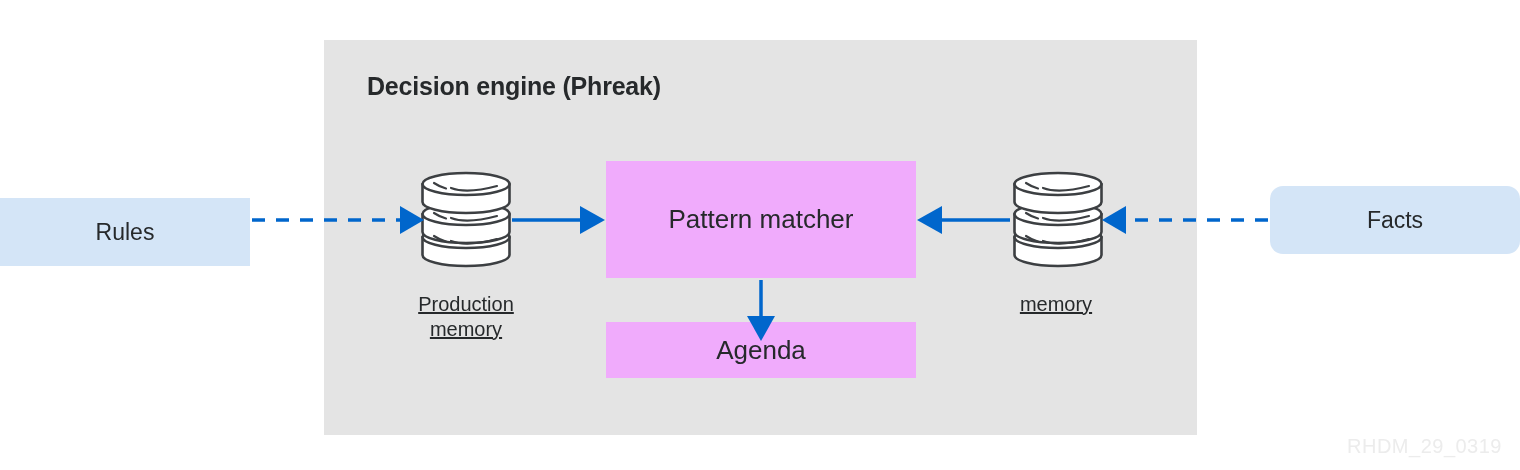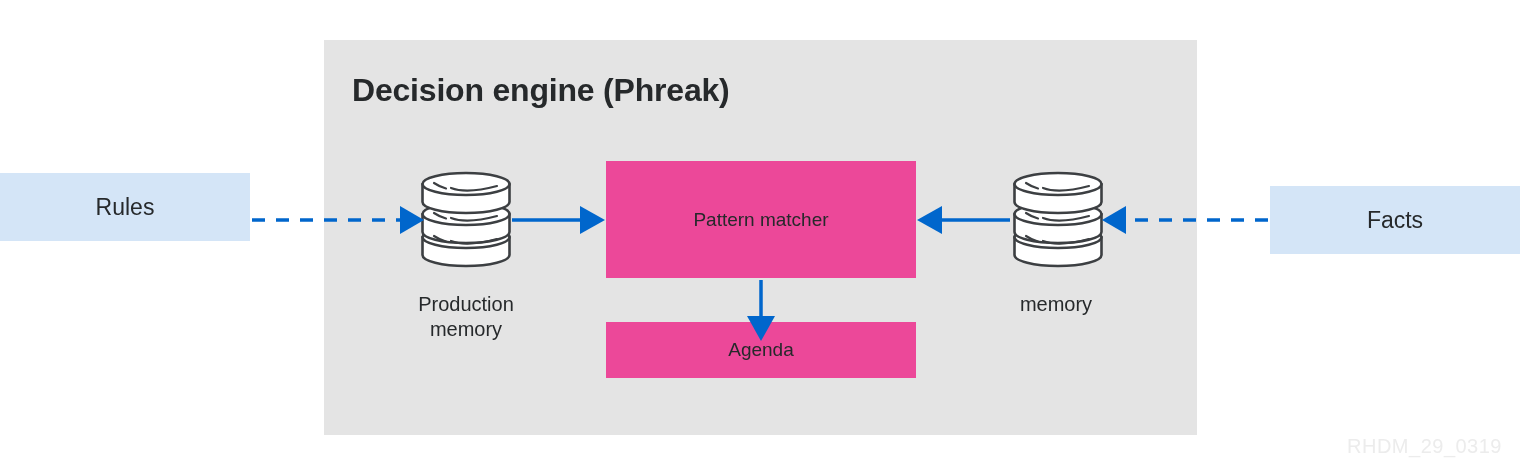--- a/index.html
+++ b/index.html
@@ -20,51 +20,51 @@
   .engine-panel {
     position: absolute;
     left: 324px;
     top: 40px;
     width: 873px;
     height: 395px;
     background: #e4e4e4;
   }
   .engine-title {
     position: absolute;
-    left: 352px;
+    left: 367px;
     top: 72px;
-    font-size: 32px;
+    font-size: 25px;
     font-weight: bold;
     color: #26292b;
     letter-spacing: -0.2px;
     white-space: nowrap;
   }
 
   
   .io-box {
     position: absolute;
     background: #d4e5f7;
     display: flex;
     align-items: center;
     justify-content: center;
     color: #26292b;
     font-size: 23px;
   }
-  .io-box.rules { left: 0px;    top: 173px; width: 250px; height: 68px; }
-  .io-box.facts { left: 1270px; top: 186px; width: 250px; height: 68px; }
+  .io-box.rules { left: 0px;    top: 198px; width: 250px; height: 68px; }
+  .io-box.facts { left: 1270px; top: 186px; width: 250px; height: 68px; border-radius: 13px; }
 
   
   .white-box {
     position: absolute;
-    background: #ec4899;
+    background: #f0abfc;
     display: flex;
     align-items: center;
     justify-content: center;
     color: #26292b;
-    font-size: 19px;
+    font-size: 26px;
   }
   .white-box.pattern { left: 606px; top: 161px; width: 310px; height: 117px; }
   .white-box.agenda  { left: 606px; top: 322px; width: 310px; height: 56px;  }
 
   
   .cylinder {
     position: absolute;
     width: 92px;
     height: 106px;
   }
@@ -72,20 +72,21 @@
   .cylinder.working    { left: 1012px; top: 167px; }
   .cylinder svg { display: block; width: 100%; height: 100%; }
 
   .cyl-label {
     position: absolute;
     text-align: center;
     font-size: 20px;
     line-height: 25px;
     color: #26292b;
     width: 220px;
+    text-decoration: underline;
   }
   .cyl-label.production { left: 356px;  top: 292px; }
   .cyl-label.working    { left: 946px;  top: 292px; }
 
   
   .connectors {
     position: absolute;
     left: 0; top: 0;
     width: 1520px;
     height: 470px;

